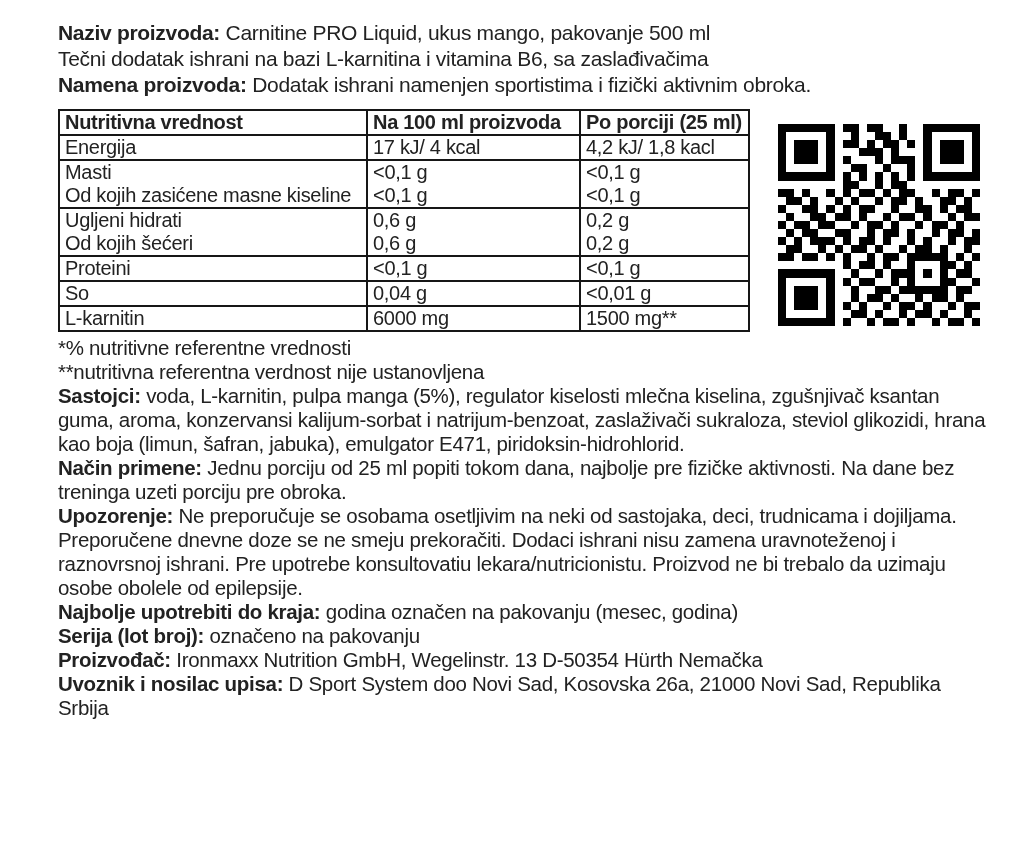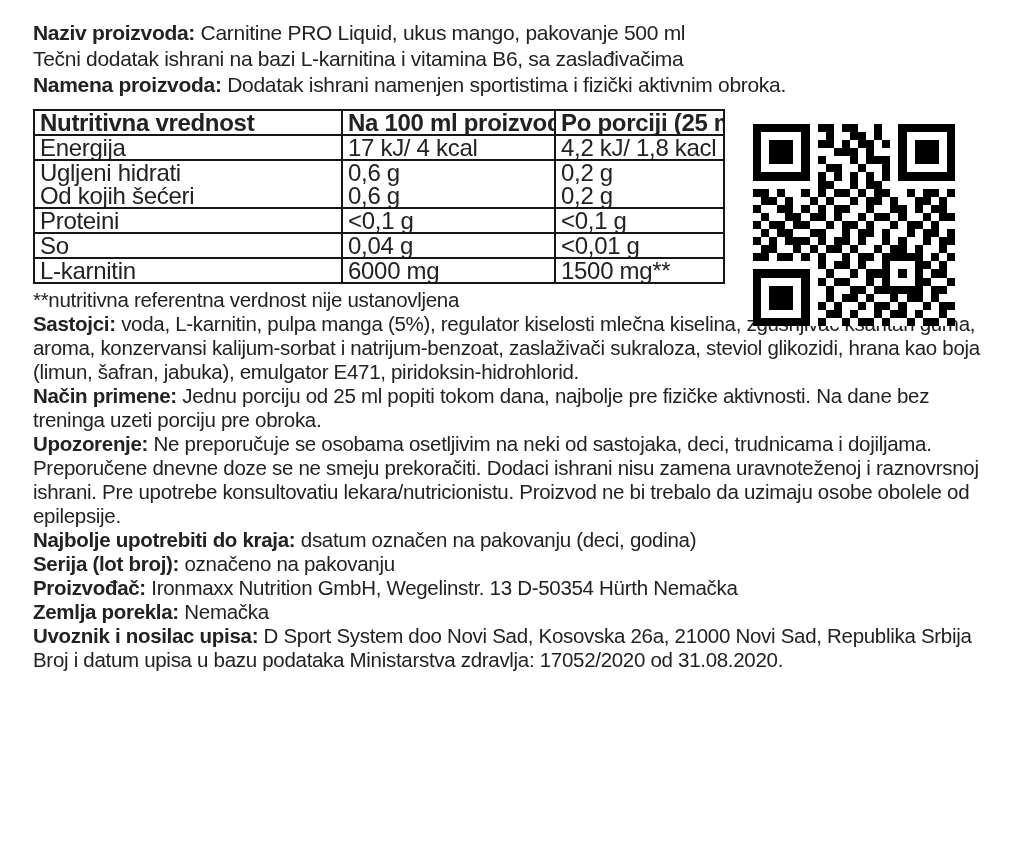--- a/index.html
+++ b/index.html
@@ -1,30 +1,30 @@
 <!DOCTYPE html>
 <html><head>
 <meta charset="utf-8">
 <style>
   html, body { margin:0; padding:0; }
   body {
     width:1024px; height:852px; background:#ffffff; overflow:hidden;
     font-family:"Liberation Sans", sans-serif; color:#222222; position:relative;
   }
-  .page { position:absolute; inset:0; padding:20px 30px 16px 33px; box-sizing:border-box; }
+  .page { position:absolute; inset:0; padding:20px 30px 16px 33px; box-sizing:border-box;margin-left:25px; }
 
   
   .intro p { margin:0; font-size:21px; line-height:26px; letter-spacing:-0.3px; max-width:960px; }
   .b { font-weight:bold; }
 
   
   table.nutrition { border-collapse:collapse; table-layout:fixed; width:690px; margin-top:11px; }
   table.nutrition th, table.nutrition td {
     border:2px solid #161616; padding:0 5px; text-align:left; vertical-align:top;
-    font-size:24px; line-height:23px; letter-spacing:-0.3px; font-weight:normal; overflow:hidden; white-space:nowrap;
+    font-size:20px; line-height:23px; letter-spacing:-0.3px; font-weight:normal; overflow:hidden; white-space:nowrap;
   }
   table.nutrition th, table.nutrition tr.bold-row td { font-weight:bold; }
   .cell-line { display:block; }
 
   
   .paragraphs { margin-top:4px; }
   .paragraphs p { margin:0; font-size:20.5px; line-height:24px; letter-spacing:-0.3px; max-width:962px; }
 
   
   .qr {
@@ -54,20 +54,34 @@
     <tbody>
         <tr>
       <th>Nutritivna vrednost</th>
       <th>Na 100 ml proizvoda</th>
       <th>Po porciji (25 ml)</th>
     </tr>
     <tr>
       <td>Energija</td>
       <td>17 kJ/ 4 kcal</td>
       <td>4,2 kJ/ 1,8 kacl</td>
+    </tr>
+    <tr>
+      <td>
+        <span class="cell-line">Masti</span>
+        <span class="cell-line">Od kojih zasićene masne kiseline</span>
+      </td>
+      <td>
+        <span class="cell-line">&lt;0,1 g</span>
+        <span class="cell-line">&lt;0,1 g</span>
+      </td>
+      <td>
+        <span class="cell-line">&lt;0,1 g</span>
+        <span class="cell-line">&lt;0,1 g</span>
+      </td>
     </tr>
     <tr>
       <td>
         <span class="cell-line">Ugljeni hidrati</span>
         <span class="cell-line">Od kojih šećeri</span>
       </td>
       <td>
         <span class="cell-line">0,6 g</span>
         <span class="cell-line">0,6 g</span>
       </td>
@@ -88,30 +102,29 @@
     </tr>
     <tr>
       <td>L-karnitin</td>
       <td>6000 mg</td>
       <td>1500 mg**</td>
     </tr>
   </tbody>
     </table>
 
   <div class="paragraphs">
+    <p><span>*% nutritivne referentne vrednosti</span></p>
     <p><span>**nutritivna referentna verdnost nije ustanovljena</span></p>
     <p><span class="b">Sastojci:</span><span> voda, L-karnitin, pulpa manga (5%), regulator kiselosti mlečna kiselina, zgušnjivač ksantan guma, aroma, konzervansi kalijum-sorbat i natrijum-benzoat, zaslaživači sukraloza, steviol glikozidi, hrana kao boja (limun, šafran, jabuka), emulgator E471, piridoksin-hidrohlorid.</span></p>
     <p><span class="b">Način primene:</span><span> Jednu porciju od 25 ml popiti tokom dana, najbolje pre fizičke aktivnosti. Na dane bez treninga uzeti porciju pre obroka.</span></p>
     <p><span class="b">Upozorenje:</span><span> Ne preporučuje se osobama osetljivim na neki od sastojaka, deci, trudnicama i dojiljama. Preporučene dnevne doze se ne smeju prekoračiti. Dodaci ishrani nisu zamena uravnoteženoj i raznovrsnoj ishrani. Pre upotrebe konsultovatiu lekara/nutricionistu. Proizvod ne bi trebalo da uzimaju osobe obolele od epilepsije.</span></p>
-    <p><span class="b">Najbolje upotrebiti do kraja:</span><span> dsatum označen na pakovanju (deci, godina)</span></p>
+    <p><span class="b">Najbolje upotrebiti do kraja:</span><span> godina označen na pakovanju (mesec, godina)</span></p>
     <p><span class="b">Serija (lot broj):</span><span> označeno na pakovanju</span></p>
     <p><span class="b">Proizvođač:</span><span> Ironmaxx Nutrition GmbH, Wegelinstr. 13 D-50354 Hürth Nemačka</span></p>
-    <p><span class="b">Zemlja porekla:</span><span> Nemačka</span></p>
     <p><span class="b">Uvoznik i nosilac upisa:</span><span> D Sport System doo Novi Sad, Kosovska 26a, 21000 Novi Sad, Republika Srbija</span></p>
-    <p><span>Broj i datum upisa u bazu podataka Ministarstva zdravlja: 17052/2020 od 31.08.2020.</span></p>
   </div>
 
   <div class="qr">
       <div class="m"></div>
       <div class="m"></div>
       <div class="m"></div>
       <div class="m"></div>
       <div class="m"></div>
       <div class="m"></div>
       <div class="m"></div>

